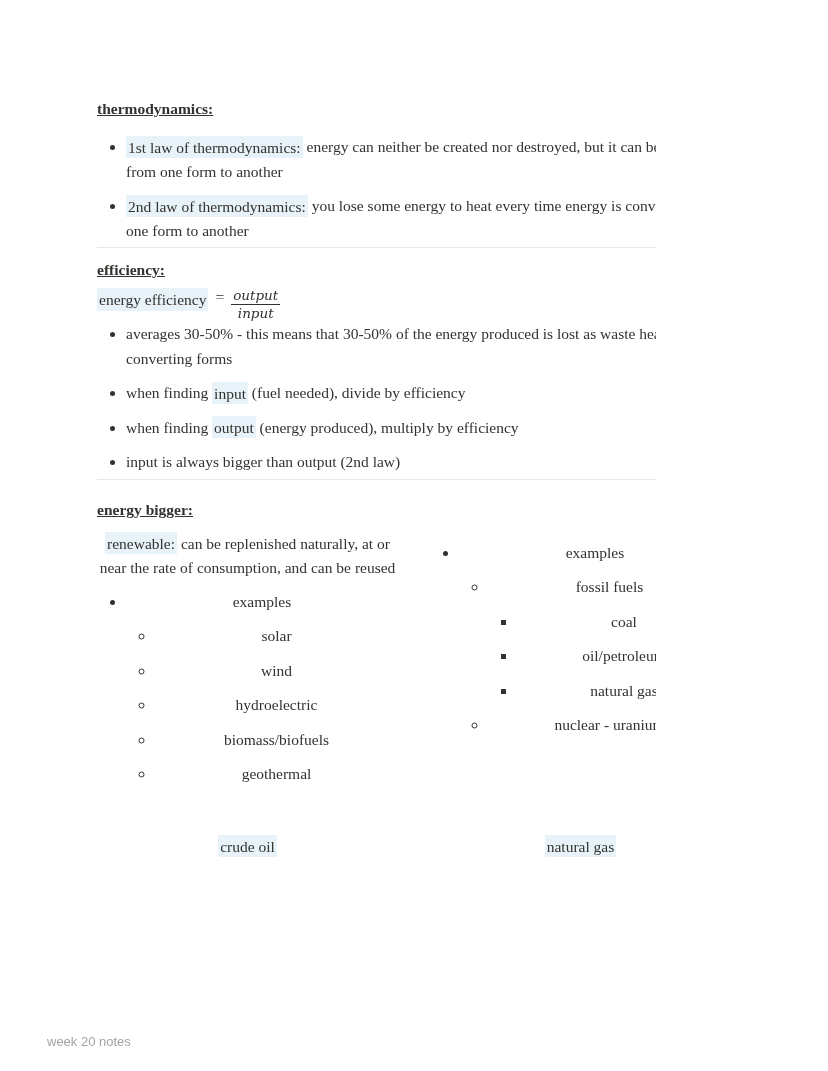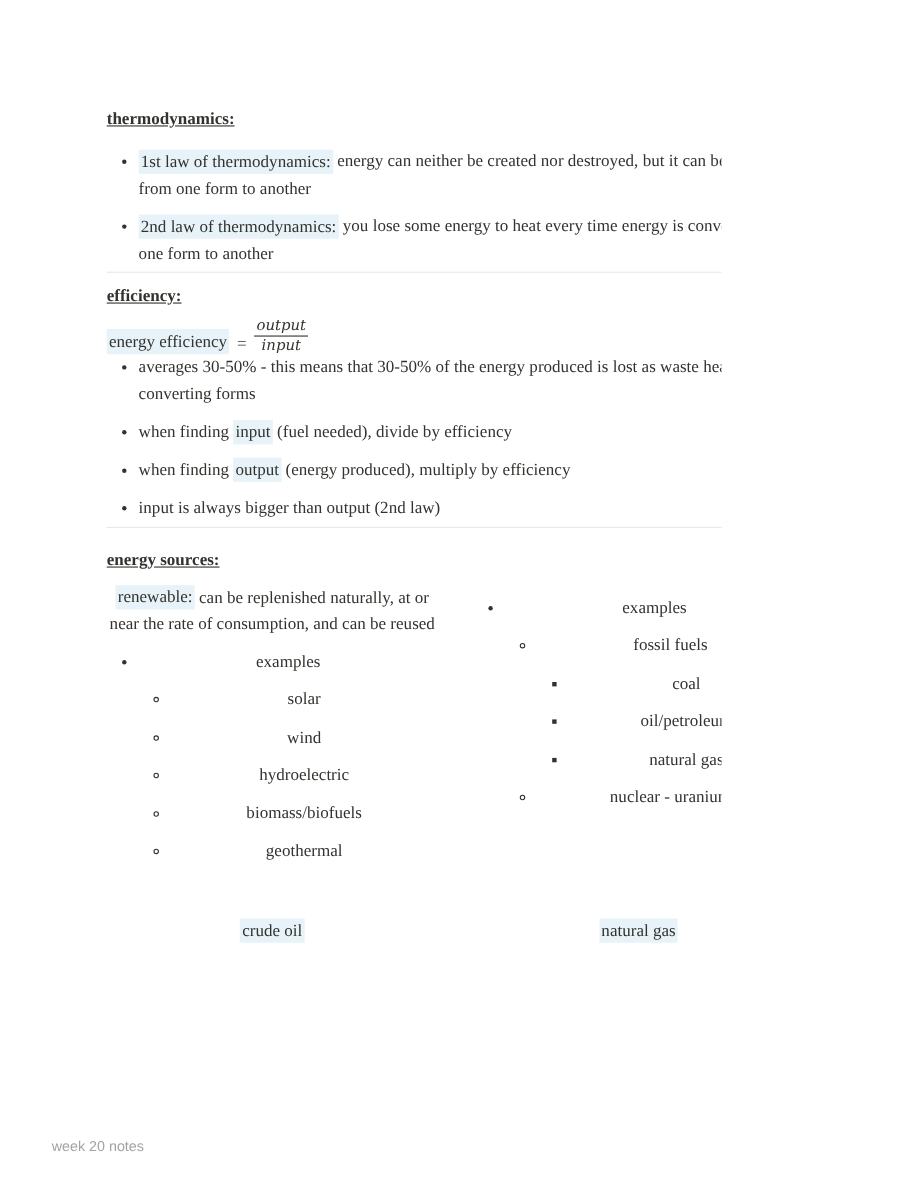--- a/index.html
+++ b/index.html
@@ -46,21 +46,21 @@
   hr.divider {
     border: none;
     border-top: 1px solid #e8e8e6;
     height: 0;
     margin: 4px 0 12px 0;
   }
   hr.divider.d2 { margin: 4px 0 20px 0; }
 
   .formula {
     display: flex;
-    align-items: flex-end;
+    align-items: flex-start;
     gap: 7px;
     height: 34px;
     margin-top: 8px;
   }
   .frac {
     display: inline-flex;
     flex-direction: column;
     align-items: center;
     font-style: italic;
     font-size: 13.5px;
@@ -132,21 +132,21 @@
         <li>
           <span>when finding </span><span class="hl">output</span><span> (energy produced), multiply by efficiency</span>
         </li>
         <li><span>input is always bigger than output (2nd law)</span></li>
       </ul>
     </section>
 
     <hr class="divider d2">
 
     <section>
-      <h2 class="heading">energy sources:</h2>
+      <h2 class="heading">energy bigger:</h2>
       <div class="columns">
 
         <div class="col">
           <p class="coltext">
             <span class="hl">renewable:</span><span> can be replenished naturally, at or near the rate of consumption, and can be reused</span>
           </p>
           <ul class="l1">
             <li>
               <span>examples</span>
               <ul class="l2">

